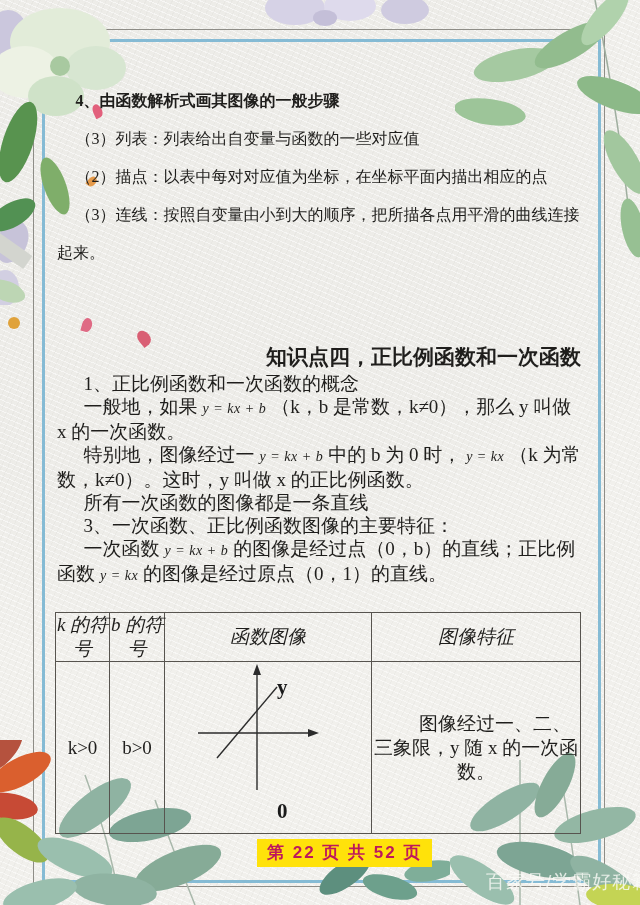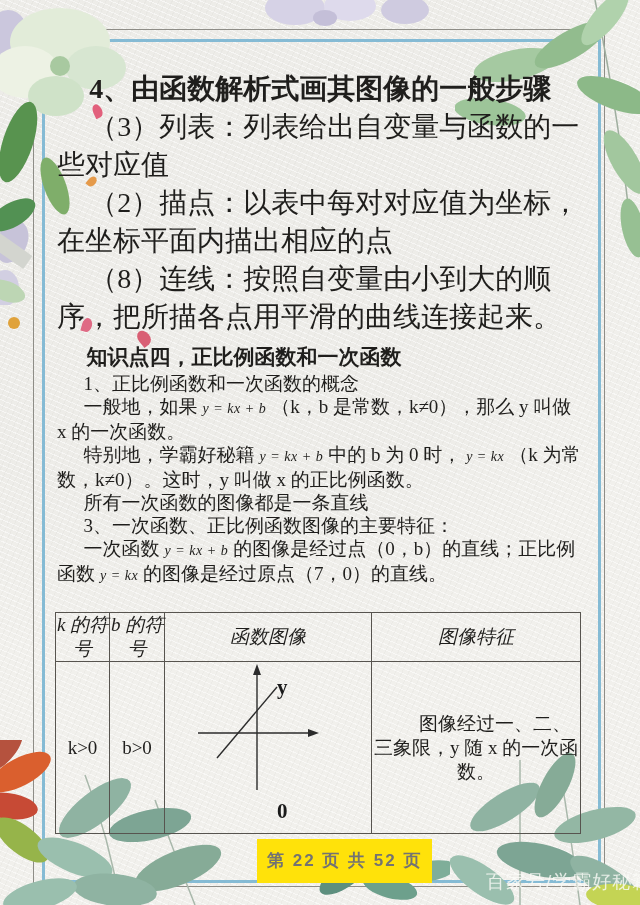--- a/index.html
+++ b/index.html
@@ -11,76 +11,76 @@
           repeating-linear-gradient(115deg, rgba(120,120,112,0.045) 0 1px, transparent 1px 6px),
           repeating-linear-gradient(23deg, rgba(255,255,255,0.55) 0 1px, transparent 1px 5px),
           radial-gradient(circle at 30% 20%, rgba(0,0,0,0.015) 0 40%, transparent 60%);}
   
   .frame-outer{position:absolute;left:33px;top:29px;width:570px;height:856px;
                border:1px solid #8e8d87;z-index:1;}
   .frame-inner{position:absolute;left:42px;top:39px;width:553px;height:838px;
                border:3px solid #72b2d0;opacity:.85;z-index:1;}
   
   .content{position:absolute;left:57px;width:524px;z-index:4;}
-  .steps{top:70px;font-size:28px;line-height:38px;}
+  .steps{top:82px;font-size:16px;line-height:38px;}
   .steps p{margin:0;text-indent:1.15em;}
   .steps .h{font-weight:bold;}
   .knowledge{top:342px;font-size:19px;line-height:23px;}
   .knowledge .kh{font-family:"Liberation Sans","DejaVu Sans",sans-serif;
-                 font-weight:bold;font-size:21px;line-height:30px;margin:0;}
+                 font-weight:bold;font-size:21px;line-height:30px;margin:0;text-align:right;}
   .knowledge p{margin:0;text-indent:1.4em;}
   .knowledge p.noind{text-indent:1.4em;}
   .formula{font-style:italic;font-size:14px;letter-spacing:.5px;margin:0 5px;white-space:nowrap;}
   
   .func-table{position:absolute;left:55px;top:612px;z-index:4;border-collapse:collapse;
               table-layout:fixed;width:521px;}
   .func-table th,.func-table td{border:1px solid #57544f;padding:0;text-align:center;
               font-weight:normal;font-size:19px;line-height:24px;}
   .func-table thead tr{height:48px;font-style:italic;}
   .func-table tbody tr{height:167px;}
   .c1{width:53px;} .c2{width:54px;margin-top:44px;} .c3{width:206px;} .c4{width:208px;}
   .sign-cell{font-weight:bold;font-size:20px;}
   .graph-cell{vertical-align:top;}
   .feature-cell{text-align:left;padding:0 13px;font-size:19.5px;line-height:34px;
                 text-indent:2em;vertical-align:middle;}
   
   .page-badge{position:absolute;left:257px;top:839px;z-index:6;background:#ffe20a;
-              color:#737373;font-family:"Liberation Sans","DejaVu Sans",sans-serif;
-              font-weight:bold;font-size:17px;line-height:28px;padding:8px 10px;
+              color:#be185d;font-family:"Liberation Sans","DejaVu Sans",sans-serif;
+              font-weight:bold;font-size:17px;line-height:28px;padding:0 10px;
               letter-spacing:2px;white-space:nowrap;}
   .watermark{position:absolute;left:486px;top:869px;z-index:7;font-size:19px;
              font-family:"Liberation Sans","DejaVu Sans",sans-serif;
              color:rgba(251,251,248,0.8);white-space:nowrap;letter-spacing:1px;}
   
   .deco{position:absolute;z-index:3;pointer-events:none;}
   .petal{position:absolute;z-index:3;border-radius:60% 60% 60% 0;}
 </style>
 </head>
 <body>
 
 <div class="page">
 
   <div class="frame-outer"></div>
   <div class="frame-inner"></div>
 
   <div class="content steps">
     <p class="h">4、由函数解析式画其图像的一般步骤</p>
     <p>（3）列表：列表给出自变量与函数的一些对应值</p>
     <p>（2）描点：以表中每对对应值为坐标，在坐标平面内描出相应的点</p>
-    <p>（8）连线：按照自变量由小到大的顺序，把所描各点用平滑的曲线连接起来。</p>
+    <p>（3）连线：按照自变量由小到大的顺序，把所描各点用平滑的曲线连接起来。</p>
   </div>
 
   <div class="content knowledge">
     <p class="kh">知识点四，正比例函数和一次函数</p>
     <p>1、正比例函数和一次函数的概念</p>
     <p><span>一般地，如果</span><span class="formula">y = kx + b</span><span>（k，b 是常数，k≠0），那么 y 叫做 x 的一次函数。</span></p>
-    <p><span>特别地，学霸好秘籍</span><span class="formula">y = kx + b</span><span>中的 b 为 0 时，</span><span class="formula">y = kx</span><span>（k 为常数，k≠0）。这时，y 叫做 x 的正比例函数。</span></p>
+    <p><span>特别地，图像经过一</span><span class="formula">y = kx + b</span><span>中的 b 为 0 时，</span><span class="formula">y = kx</span><span>（k 为常数，k≠0）。这时，y 叫做 x 的正比例函数。</span></p>
     <p class="noind">所有一次函数的图像都是一条直线</p>
     <p>3、一次函数、正比例函数图像的主要特征：</p>
-    <p><span>一次函数</span><span class="formula">y = kx + b</span><span>的图像是经过点（0，b）的直线；正比例函数</span><span class="formula">y = kx</span><span>的图像是经过原点（7，0）的直线。</span></p>
+    <p><span>一次函数</span><span class="formula">y = kx + b</span><span>的图像是经过点（0，b）的直线；正比例函数</span><span class="formula">y = kx</span><span>的图像是经过原点（0，1）的直线。</span></p>
   </div>
 
   <table class="func-table">
     <thead>
       <tr>
         <th class="c1">k 的符号</th>
         <th class="c2">b 的符号</th>
         <th class="c3">函数图像</th>
         <th class="c4">图像特征</th>
       </tr>

